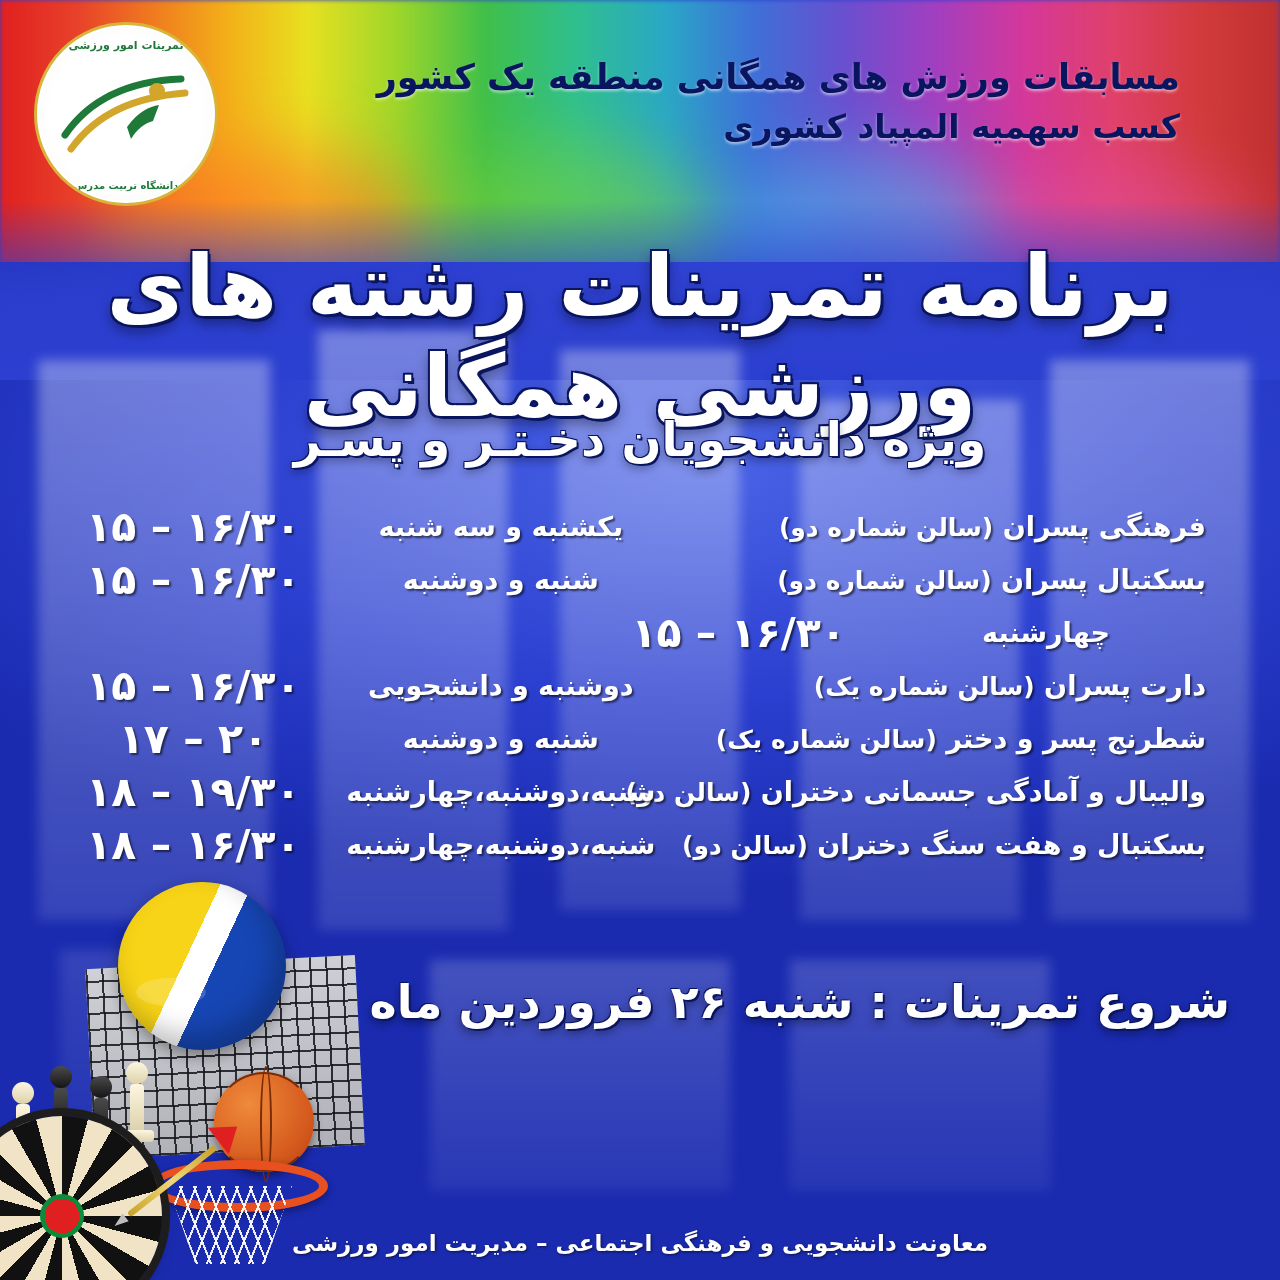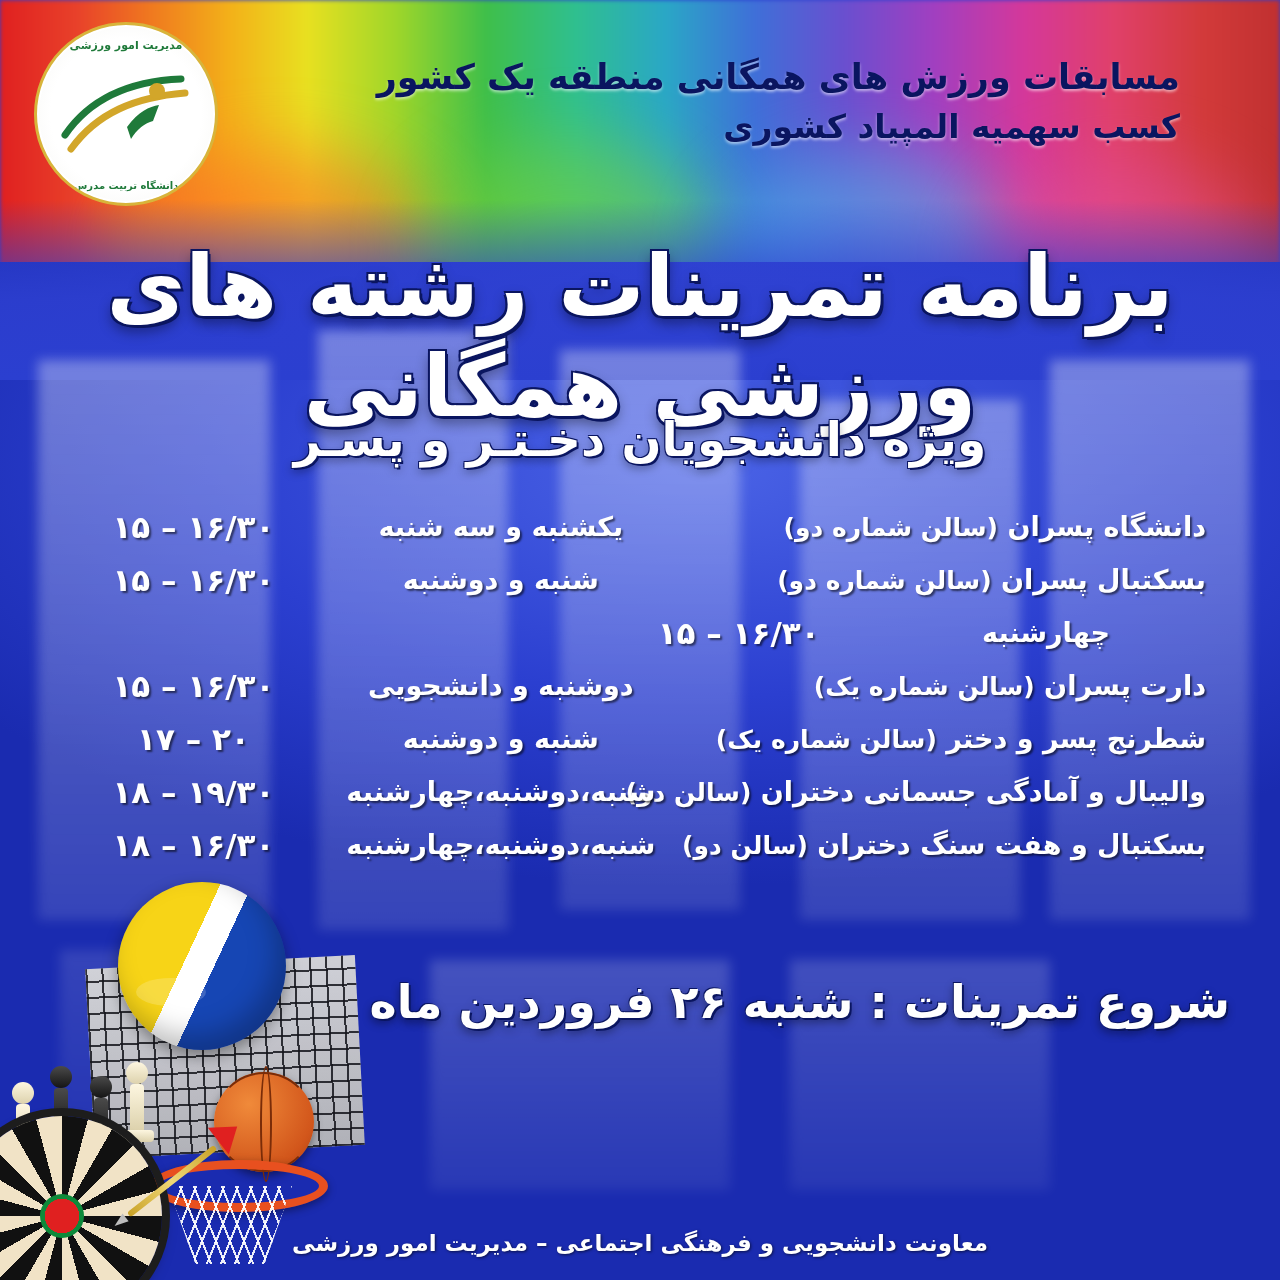--- a/index.html
+++ b/index.html
@@ -165,21 +165,21 @@
     box-sizing: border-box;
   }
   .col-title .hall { font-size: 25px; }
   .col-days {
     width: 30%;
     text-align: center;
   }
   .col-time {
     width: 23%;
     text-align: center;
-    font-size: 31px;
+    font-size: 41px;
     letter-spacing: 1px;
   }
 
   
   .start-line {
     position: absolute;
     top: 975px;
     left: 330px;
     right: 50px;
     text-align: right;
@@ -367,39 +367,39 @@
   <div class="panel p7"></div>
   <div class="panel p8"></div>
 
   <div class="header-text">
     <div class="line1">مسابقات ورزش های همگانی منطقه یک کشور</div>
     <div class="line2">کسب سهمیه المپیاد کشوری</div>
   </div>
 
   <div class="logo">
     <div class="ring-text">
-      <span class="rt-top">مدیریت امور ورزشی</span>
+      <span class="rt-top">تمرینات امور ورزشی</span>
       <span class="rt-bottom">دانشگاه تربیت مدرس</span>
     </div>
     <svg class="arcs" viewBox="0 0 130 100">
       <path d="M4 72 C 30 34, 70 18, 120 16" stroke="#1f7a3a" stroke-width="7" fill="none" stroke-linecap="round"></path>
       <path d="M10 86 C 36 50, 74 34, 124 30" stroke="#d2a62a" stroke-width="7" fill="none" stroke-linecap="round"></path>
       <circle cx="96" cy="28" r="8" fill="#d2a62a"></circle>
       <path d="M66 64 C 78 48, 88 44, 98 42 L 92 58 C 84 60, 76 66, 70 76 Z" fill="#1f7a3a"></path>
     </svg>
   </div>
 
   <div class="main-title">برنامه تمرینات رشته های ورزشی همگانی</div>
   <div class="sub-title">ویژه دانشجویان دخـتـر و پسـر</div>
 
   <div class="schedule">
 
     <div class="row">
       <div class="col-title">
-        <span>دانشگاه پسران</span>
+        <span>فرهنگی پسران</span>
         <span class="hall">(سالن شماره دو)</span>
       </div>
       <div class="col-days">یکشنبه و سه شنبه</div>
       <div class="col-time">۱۶/۳۰ – ۱۵</div>
     </div>
 
     <div class="row">
       <div class="col-title">
         <span>بسکتبال پسران</span>
         <span class="hall">(سالن شماره دو)</span>

